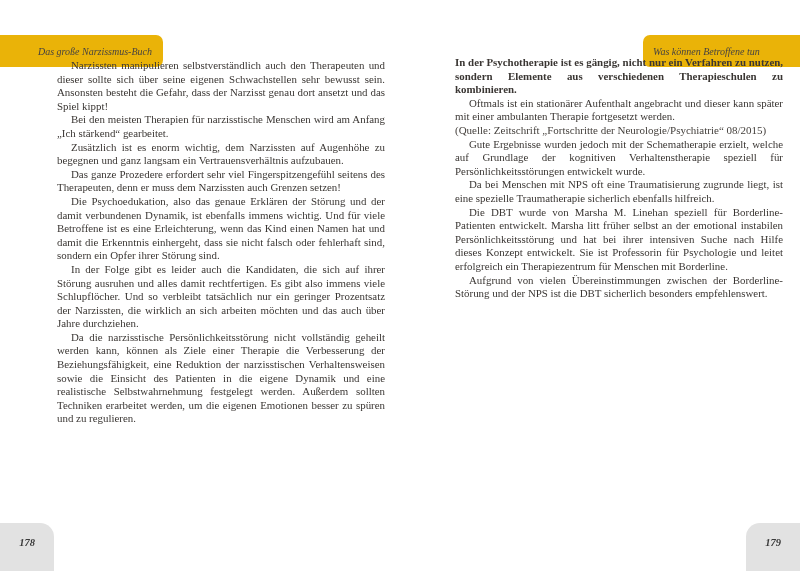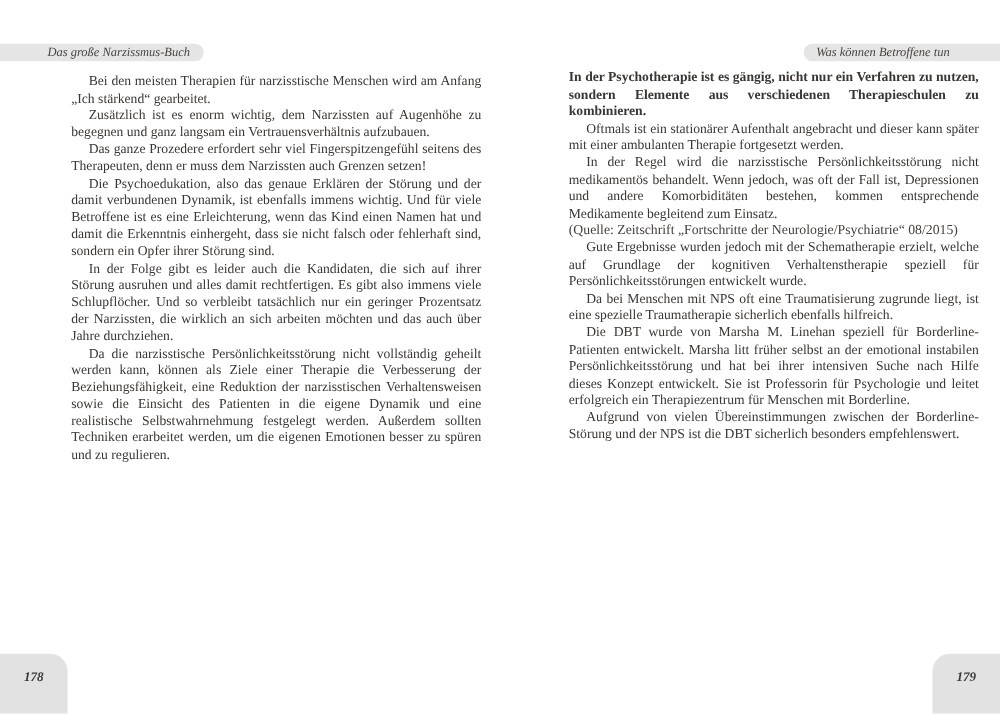--- a/index.html
+++ b/index.html
@@ -13,22 +13,22 @@
     height: 571px;
     background: #ffffff;
     overflow: hidden;
     font-family: "Liberation Serif", "DejaVu Serif", serif;
     color: #3a3633;
   }
   
   .tab {
     position: absolute;
     top: 35px;
-    height: 14px;
-    background: #e5e5e5;
+    height: 32px;
+    background: #eab308;
     display: flex;
     align-items: center;
     box-sizing: border-box;
     font-style: italic;
     font-size: 10px;
     color: #474340;
     white-space: nowrap;
   }
   .tab-left {
     left: 0;
@@ -103,20 +103,21 @@
 <body>
 
 <div class="spread">
 
   <div>
     <div class="tab tab-left">
       <span>Das große Narzissmus-Buch</span>
     </div>
 
     <div class="text-col text-col-left">
+      <p class="par">Narzissten manipulieren selbstverständlich auch den Therapeuten und dieser sollte sich über seine eigenen Schwachstellen sehr bewusst sein. Ansonsten besteht die Gefahr, dass der Narzisst genau dort ansetzt und das Spiel kippt!</p>
       <p class="par">Bei den meisten Therapien für narzisstische Menschen wird am Anfang „Ich stärkend“ gearbeitet.</p>
       <p class="par">Zusätzlich ist es enorm wichtig, dem Narzissten auf Augenhöhe zu begegnen und ganz langsam ein Vertrauensverhältnis aufzubauen.</p>
       <p class="par">Das ganze Prozedere erfordert sehr viel Fingerspitzengefühl seitens des Therapeuten, denn er muss dem Narzissten auch Grenzen setzen!</p>
       <p class="par">Die Psychoedukation, also das genaue Erklären der Störung und der damit verbundenen Dynamik, ist ebenfalls immens wichtig. Und für viele Betroffene ist es eine Erleichterung, wenn das Kind einen Namen hat und damit die Erkenntnis einhergeht, dass sie nicht falsch oder fehlerhaft sind, sondern ein Opfer ihrer Störung sind.</p>
       <p class="par">In der Folge gibt es leider auch die Kandidaten, die sich auf ihrer Störung ausruhen und alles damit rechtfertigen. Es gibt also immens viele Schlupflöcher. Und so verbleibt tatsächlich nur ein geringer Prozentsatz der Narzissten, die wirklich an sich arbeiten möchten und das auch über Jahre durchziehen.</p>
       <p class="par">Da die narzisstische Persönlichkeitsstörung nicht vollständig geheilt werden kann, können als Ziele einer Therapie die Verbesserung der Beziehungsfähigkeit, eine Reduktion der narzisstischen Verhaltensweisen sowie die Einsicht des Patienten in die eigene Dynamik und eine realistische Selbstwahrnehmung festgelegt werden. Außerdem sollten Techniken erarbeitet werden, um die eigenen Emotionen besser zu spüren und zu regulieren.</p>
     </div>
 
     <div class="pagenum-box pagenum-left">
       <span>178</span>
@@ -124,21 +125,20 @@
   </div>
 
   <div>
     <div class="tab tab-right">
       <span>Was können Betroffene tun</span>
     </div>
 
     <div class="text-col text-col-right">
       <p class="par no-indent">In der Psychotherapie ist es gängig, nicht nur ein Verfahren zu nutzen, sondern Elemente aus verschiedenen Therapieschulen zu kombinieren.</p>
       <p class="par">Oftmals ist ein stationärer Aufenthalt angebracht und dieser kann später mit einer ambulanten Therapie fortgesetzt werden.</p>
-      <p class="par">In der Regel wird die narzisstische Persönlichkeitsstörung nicht medikamentös behandelt. Wenn jedoch, was oft der Fall ist, Depressionen und andere Komorbiditäten bestehen, kommen entsprechende Medikamente begleitend zum Einsatz.</p>
       <p class="source-note">(Quelle: Zeitschrift „Fortschritte der Neurologie/Psychiatrie“ 08/2015)</p>
       <p class="par">Gute Ergebnisse wurden jedoch mit der Schematherapie erzielt, welche auf Grundlage der kognitiven Verhaltenstherapie speziell für Persönlichkeitsstörungen entwickelt wurde.</p>
       <p class="par">Da bei Menschen mit NPS oft eine Traumatisierung zugrunde liegt, ist eine spezielle Traumatherapie sicherlich ebenfalls hilfreich.</p>
       <p class="par">Die DBT wurde von Marsha M. Linehan speziell für Borderline-Patienten entwickelt. Marsha litt früher selbst an der emotional instabilen Persönlichkeitsstörung und hat bei ihrer intensiven Suche nach Hilfe dieses Konzept entwickelt. Sie ist Professorin für Psychologie und leitet erfolgreich ein Therapiezentrum für Menschen mit Borderline.</p>
       <p class="par">Aufgrund von vielen Übereinstimmungen zwischen der Borderline-Störung und der NPS ist die DBT sicherlich besonders empfehlenswert.</p>
     </div>
 
     <div class="pagenum-box pagenum-right">
       <span>179</span>
     </div>

